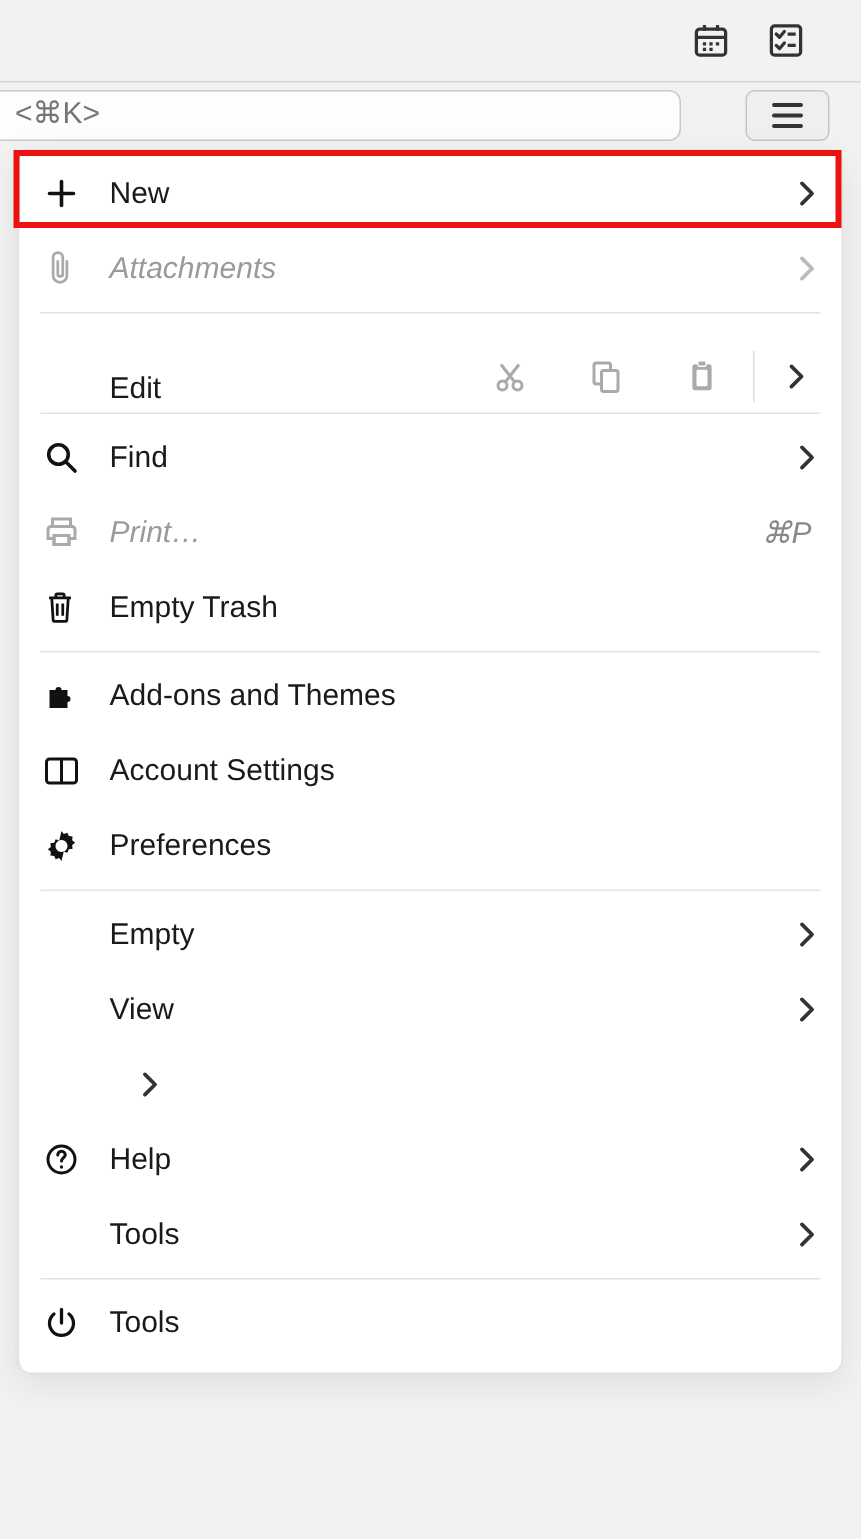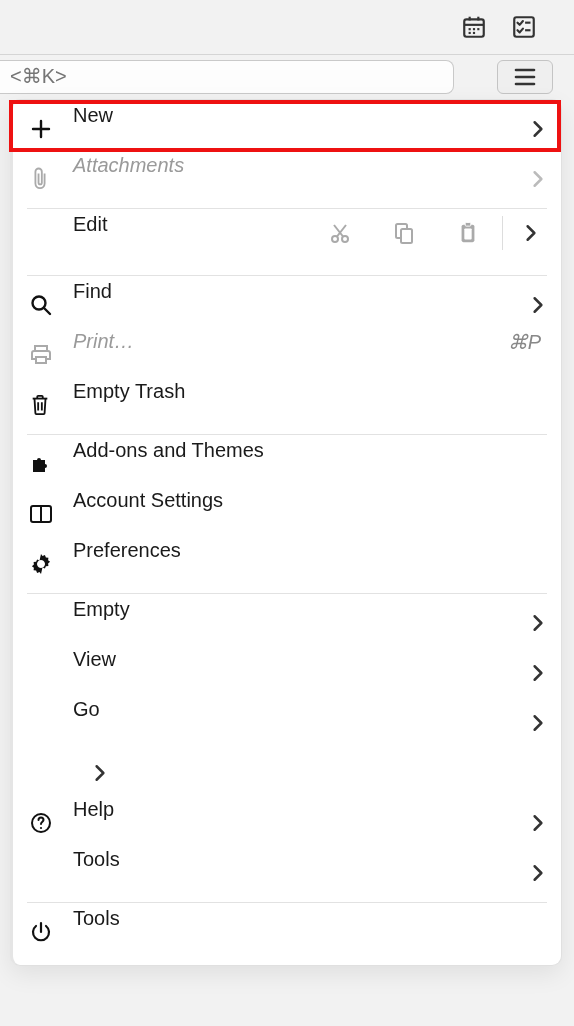--- a/index.html
+++ b/index.html
@@ -76,20 +76,21 @@
       right: 12px;
       background: #ffffff;
       border: 1px solid #e0e0e0;
       border-left: 3px solid #e5e5e5;
       border-radius: 10px;
       box-shadow: 0 8px 24px rgba(0,0,0,0.08);
       padding: 4px 0 8px 0;
     }
     .menu-item {
       display: flex;
+      align-items: center;
       height: 50px;
       padding: 0 16px 0 16px;
       font-size: 20px;
       color: #1a1a1a;
     }
     .menu-item.disabled { color: #9a9a9a; font-style: italic; }
     .icon-slot {
       width: 44px;
       display: flex;
       justify-content: flex-start;
@@ -116,21 +117,21 @@
       border: 4px solid #e11;
       pointer-events: none;
     }
     .divider {
       height: 1px;
       background: #e2e2e2;
       margin: 4px 14px;
     }
     .edit-row {
       display: flex;
-      align-items: flex-start;
+      align-items: flex-end;
       height: 58px;
       padding: 0 4px 0 16px;
     }
     .edit-label {
       font-size: 20px;
       color: #1a1a1a;
       padding-left: 44px;
       flex: 0 0 auto;
       width: 140px;
     }
@@ -353,29 +354,20 @@
   <div class="menu-item">
     <span class="icon-slot blank"></span>
     <span class="menu-label">View</span>
     <span class="chevron-slot">
       <svg width="14" height="18" viewBox="0 0 10 16" fill="none" stroke="#333" stroke-width="2.2" stroke-linecap="round" stroke-linejoin="round">
           <polyline points="2,2 8,8 2,14"></polyline>
         </svg>
     </span>
   </div>
 
-  <div class="menu-item">
-    <span class="icon-slot blank"></span>
-    <span class="menu-label">Go</span>
-    <span class="chevron-slot">
-      <svg width="14" height="18" viewBox="0 0 10 16" fill="none" stroke="#333" stroke-width="2.2" stroke-linecap="round" stroke-linejoin="round">
-          <polyline points="2,2 8,8 2,14"></polyline>
-        </svg>
-    </span>
-  </div>
 
   <div class="menu-item">
     <span class="icon-slot blank"></span>
     <span class="chevron-slot">
       <svg width="14" height="18" viewBox="0 0 10 16" fill="none" stroke="#333" stroke-width="2.2" stroke-linecap="round" stroke-linejoin="round">
           <polyline points="2,2 8,8 2,14"></polyline>
         </svg>
     </span>
   </div>
 

